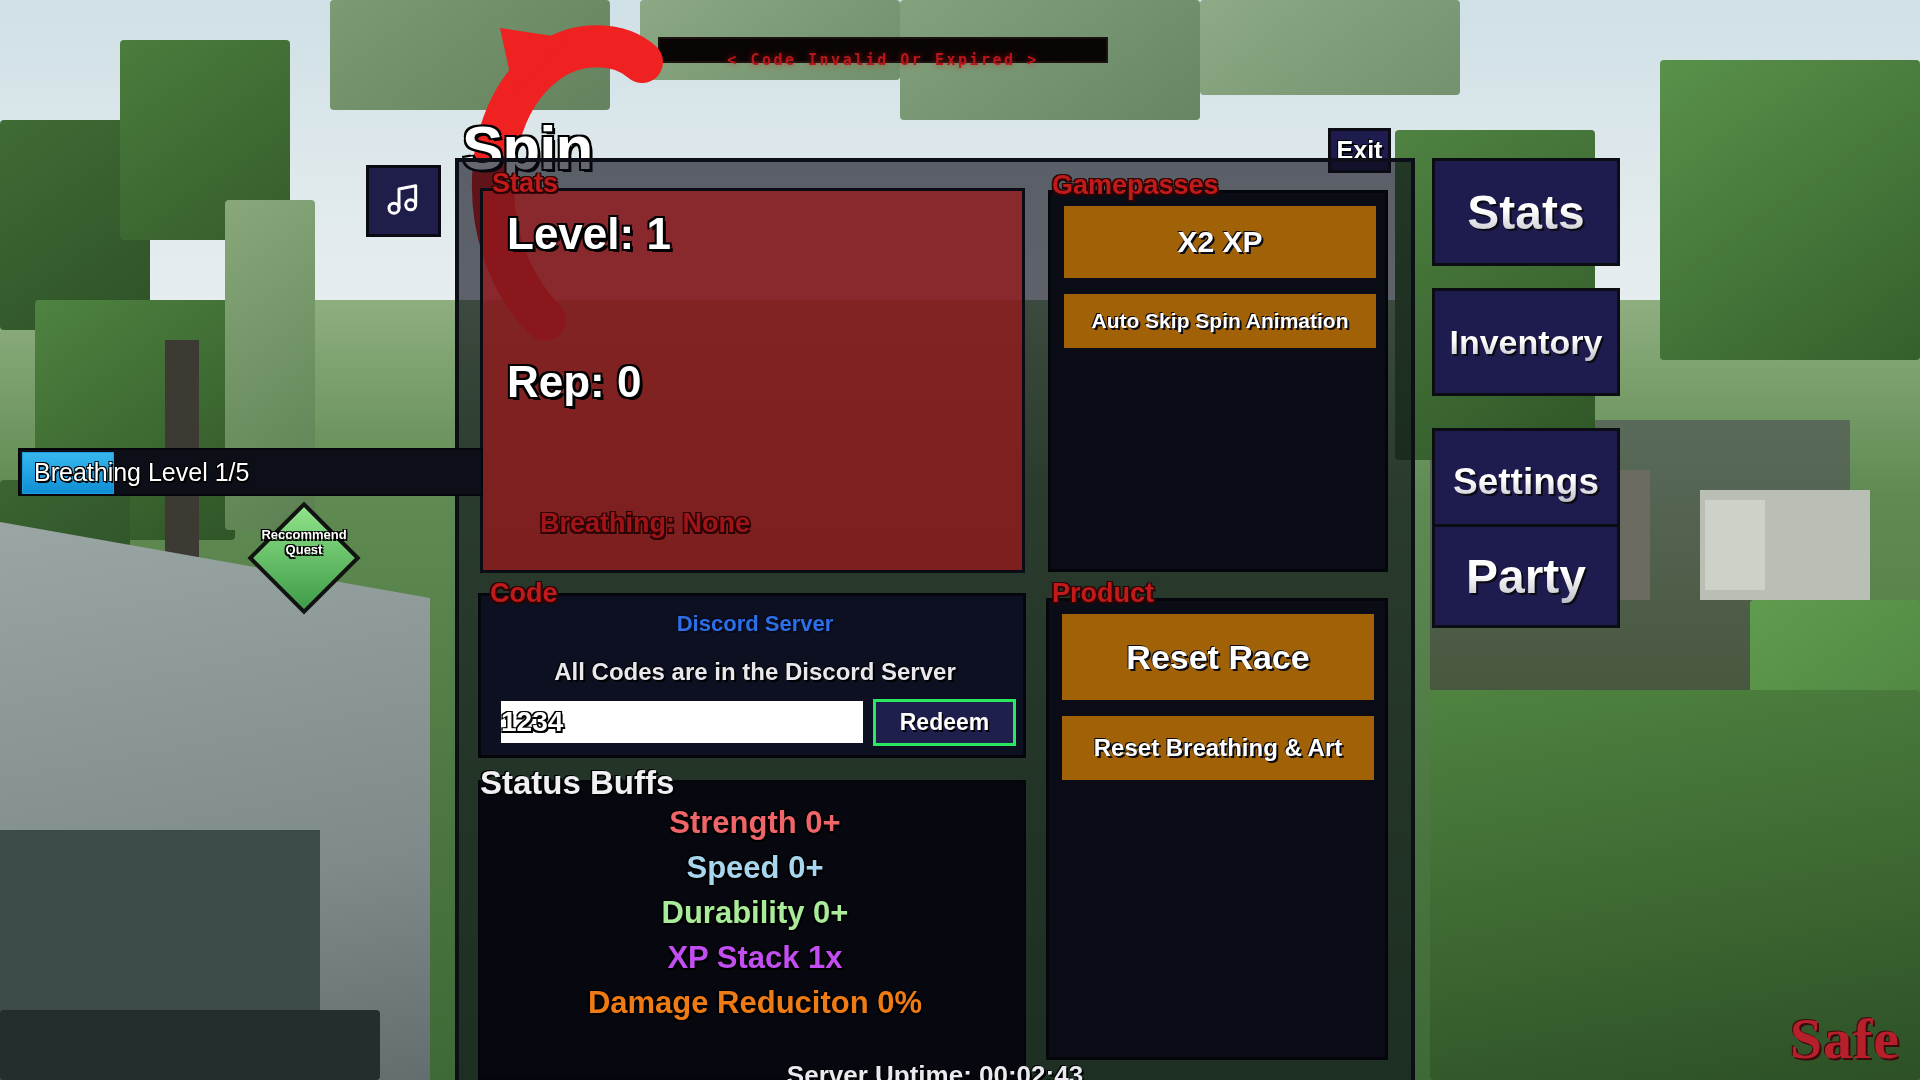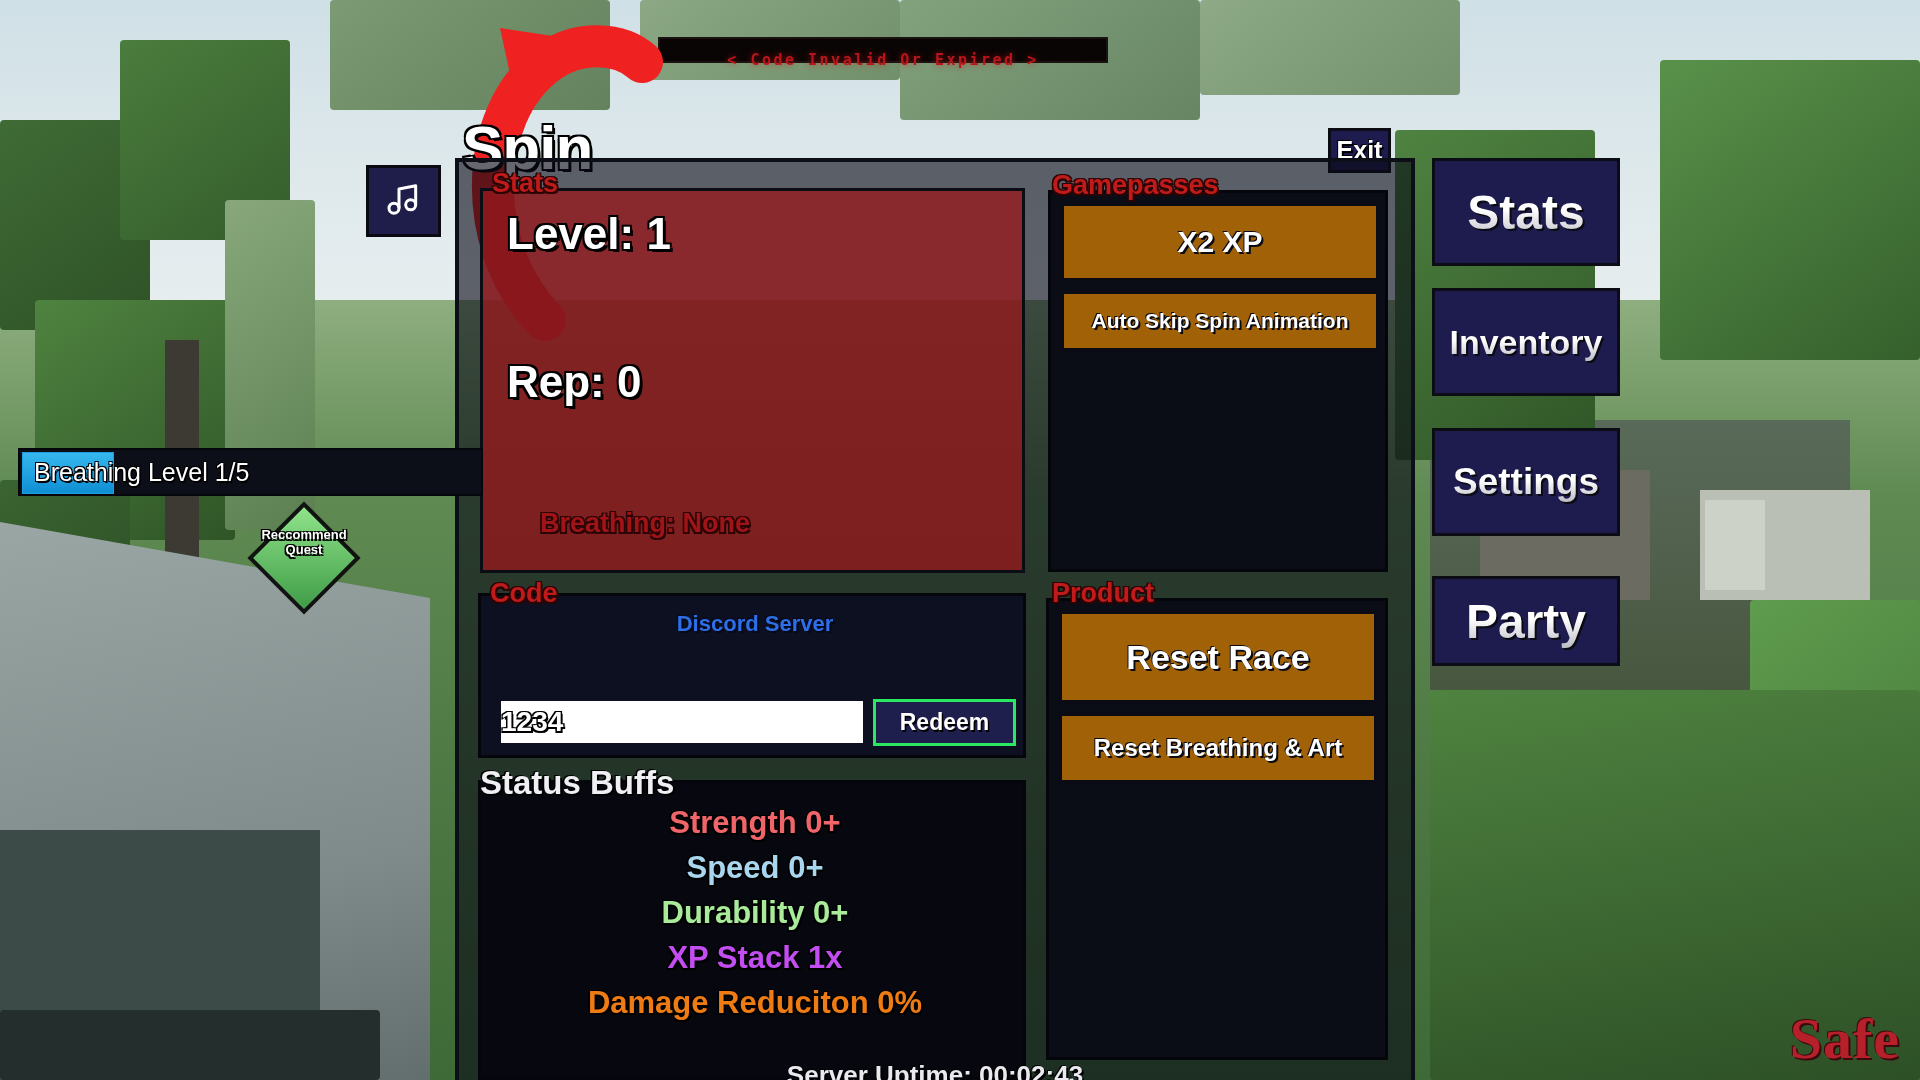--- a/index.html
+++ b/index.html
@@ -331,20 +331,21 @@
 </div>
 <div class="breath-bar">
   <div class="breath-fill" style="width: 92.2px;"></div>
   <div class="breath-label">Breathing Level 1/5</div>
 </div>
 <div class="breath-none">Breathing: None</div>
 
 <div class="sec-head" style="left:490px;top:578px;">Code</div>
 <div class="code-panel">
   <div class="discord-link">Discord Server</div>
+  <div class="discord-sub">All Codes are in the Discord Server</div>
   <input class="code-input" value="1234" placeholder="Enter Code" style="">
   <button class="redeem-btn" style="border-color: rgb(42, 232, 95);">Redeem</button>
 </div>
 
 <div class="buffs-title">Status Buffs</div>
 <div class="buffs-panel">
   <div class="buff-row" style="top: 22px; color: rgb(240, 101, 106);">Strength 0+</div>
   <div class="buff-row" style="top: 67px; color: rgb(169, 214, 239);">Speed 0+</div>
   <div class="buff-row" style="top: 112px; color: rgb(169, 235, 154);">Durability 0+</div>
   <div class="buff-row" style="top: 157px; color: rgb(194, 77, 240);">XP Stack 1x</div>
@@ -367,15 +368,15 @@
 
 <div class="nav-btn" style="top:158px;height:108px;">
   <span style="font-size:48px;">Stats</span>
 </div>
 <div class="nav-btn" style="top:288px;height:108px;">
   <span style="font-size:34px;">Inventory</span>
 </div>
 <div class="nav-btn" style="top:428px;height:108px;">
   <span style="font-size:37px;">Settings</span>
 </div>
-<div class="nav-btn" style="top:576px;height:90px;">
+<div class="nav-btn" style="top:524px;height:104px;">
   <span style="font-size:48px;">Party</span>
 </div>
 
 </body></html>

